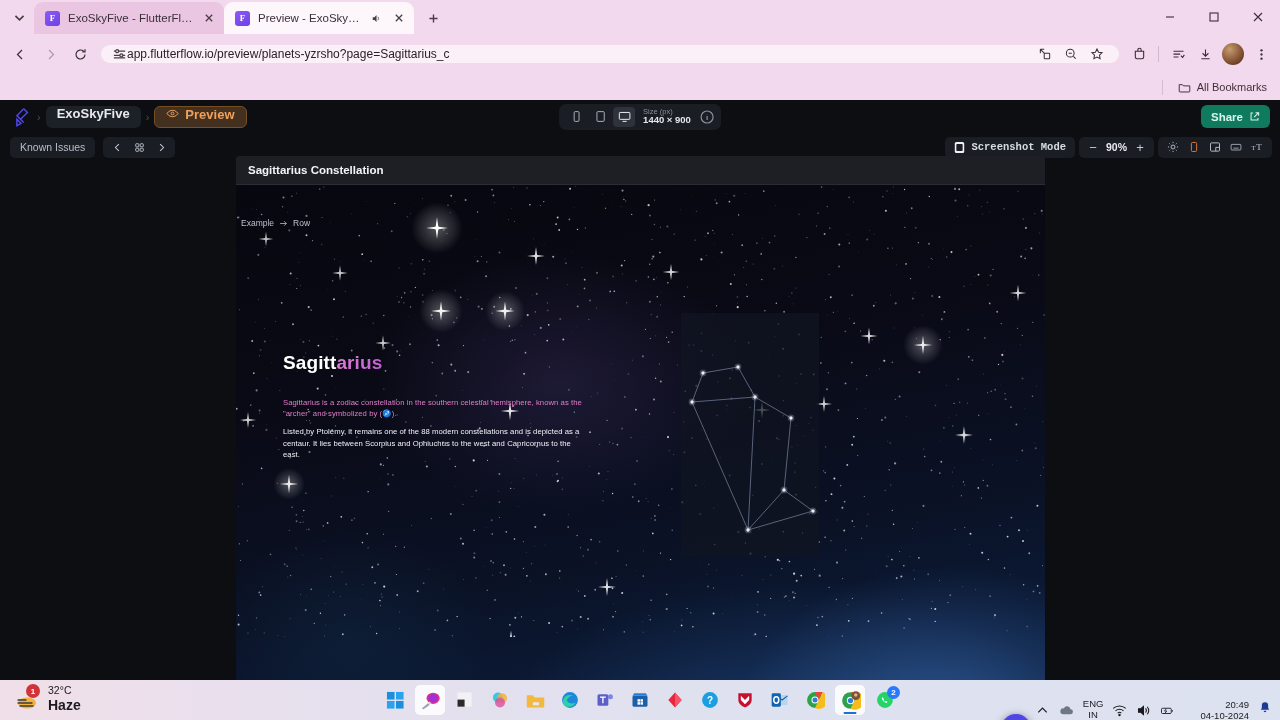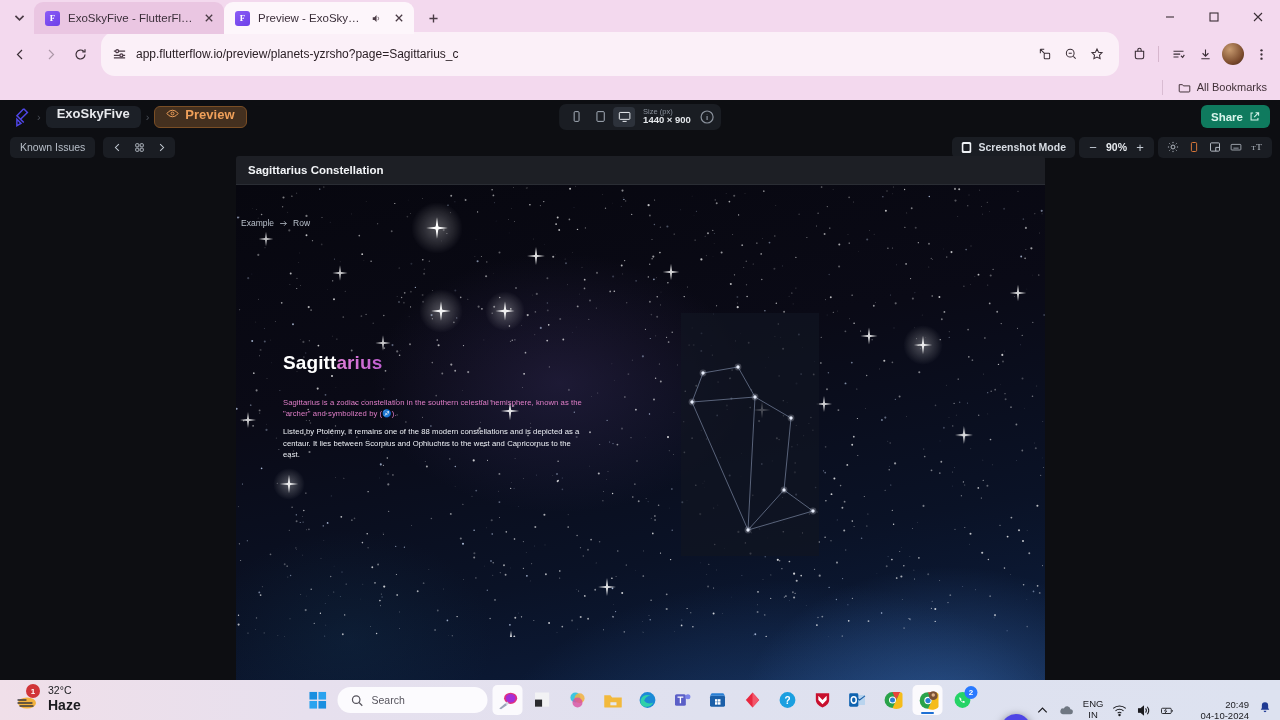--- a/index.html
+++ b/index.html
@@ -44,22 +44,22 @@
   .win-btn { width: 44px; height: 34px; display:flex; align-items:center;
              justify-content:center; }
   .win-btn svg { width: 10px; height: 10px; }
 
   .toolbar { height: 40px; display: flex; align-items: center; gap: 2px;
              padding: 0 6px; }
   .nav-btn { width: 28px; height: 28px; border-radius: 50%; display:flex;
              align-items:center; justify-content:center; }
   .nav-btn svg { width: 15px; height: 15px; }
   .nav-btn.dim svg { opacity: .38; }
-  .omnibox { flex: 1 1 auto; height: 44px; background: #fbf0f8;
-             border-radius: 14px; display:flex; align-items:center; gap: 9px;
+  .omnibox { flex: 1 1 auto; height: 18px; background: #fbf0f8;
+             border-radius: 14px; display:flex; align-items:center; 
              padding: 0 10px 0 11px; margin: 0 5px; }
   .omni-icon { width: 15px; height: 15px; display:flex; align-items:center;
                justify-content:center; flex:0 0 auto; }
   .omni-url { font-size: 12px; color: #2b2026; white-space: nowrap;
               overflow:hidden; text-overflow: ellipsis; flex: 1 1 auto; }
   .omni-actions { display:flex; align-items:center; gap: 2px; }
   .omni-act { width: 24px; height: 24px; border-radius: 50%; display:flex;
               align-items:center; justify-content:center; }
   .omni-act svg { width: 14px; height: 14px; }
   .tb-right { display:flex; align-items:center; gap: 1px; }
@@ -117,21 +117,21 @@
   .ff-pager { margin-left: 8px; height:21px; background:#1a1d23;
               border-radius:5px; display:flex; align-items:center; gap:2px;
               padding: 0 4px; }
   .ff-pg { width:20px;height:18px; display:flex; align-items:center;
            justify-content:center; border-radius:4px; }
   .ff-pg svg { width: 11px; height: 11px; }
   .ff-right-tools { position:absolute; right:8px; display:flex;
                     align-items:center; gap: 4px; }
   .ff-ss { height:21px; background:#1a1d23; border-radius:5px; display:flex;
            align-items:center; gap:6px; padding: 0 9px; font-size:10.5px;
-           color:#d7dce3; font-weight:600; }
+           color:#d7dce3; font-weight:600;font-family:Liberation Mono, monospace; }
   .ff-ss svg { width: 11px; height: 13px; }
   .ff-zoom { height:21px; background:#1a1d23; border-radius:5px; display:flex;
              align-items:center; gap:7px; padding: 0 8px; }
   .ff-zoom-b { width:12px; height:14px; display:flex; align-items:center;
                justify-content:center; color:#c3cad3; font-size:13px; }
   .ff-zoom-v { font-size:10.5px; color:#e8ebef; font-weight:700; }
   .ff-viewtools { height:21px; background:#1a1d23; border-radius:5px;
                   display:flex; align-items:center; gap:3px; padding: 0 6px; }
   .ff-vt { width:18px;height:17px; display:flex; align-items:center;
            justify-content:center; }
@@ -1740,27 +1740,20 @@
     <div class="tb-center">
       <div class="tb-start">
         <svg viewBox="0 0 20 20" width="19" height="19">
           <rect x="1" y="1" width="8" height="8" fill="#1a8fe0"></rect>
             <rect x="10.5" y="1" width="8" height="8" fill="#2aa3ef"></rect>
           <rect x="1" y="10.5" width="8" height="8" fill="#2aa3ef"></rect>
             <rect x="10.5" y="10.5" width="8" height="8" fill="#1a8fe0"></rect>
         </svg>
       </div>
 
-      <div class="tb-search">
-        <svg viewBox="0 0 16 16" fill="none" stroke="#55535c" stroke-width="1.5">
-            <circle cx="7" cy="7" r="4.6"></circle>
-            <path d="M10.5 10.5L14.5 14.5"></path>
-          </svg>
-        <span>Search</span>
-      </div>
 
       <div class="tb-app act">
         <svg viewBox="0 0 24 24" width="21" height="21">
           <ellipse cx="15" cy="9.5" rx="7.5" ry="6.5" fill="#e0307f"></ellipse>
           <ellipse cx="15" cy="9.5" rx="5.5" ry="4.8" fill="#a32fd8"></ellipse>
           <path d="M2 21l7-6 2 2-7 5z" fill="#9aa4b8"></path>
             <path d="M9 15l2 2 2-2-2-2z" fill="#cfd6e2"></path>
         </svg>
       </div>
       <div class="tb-app">

